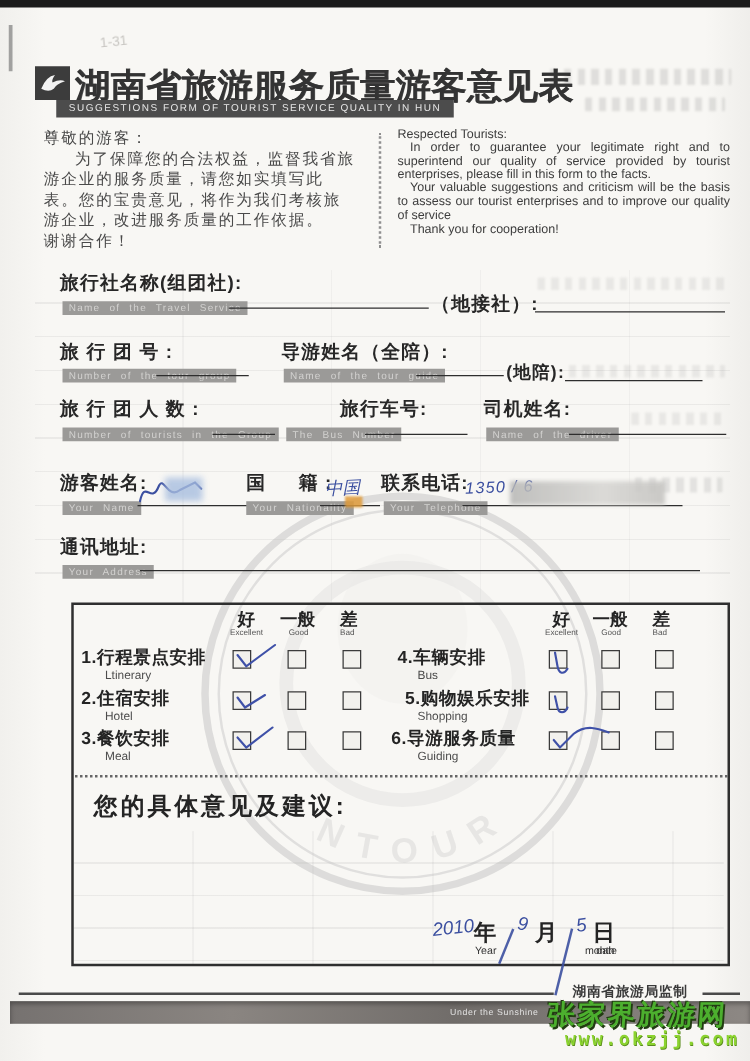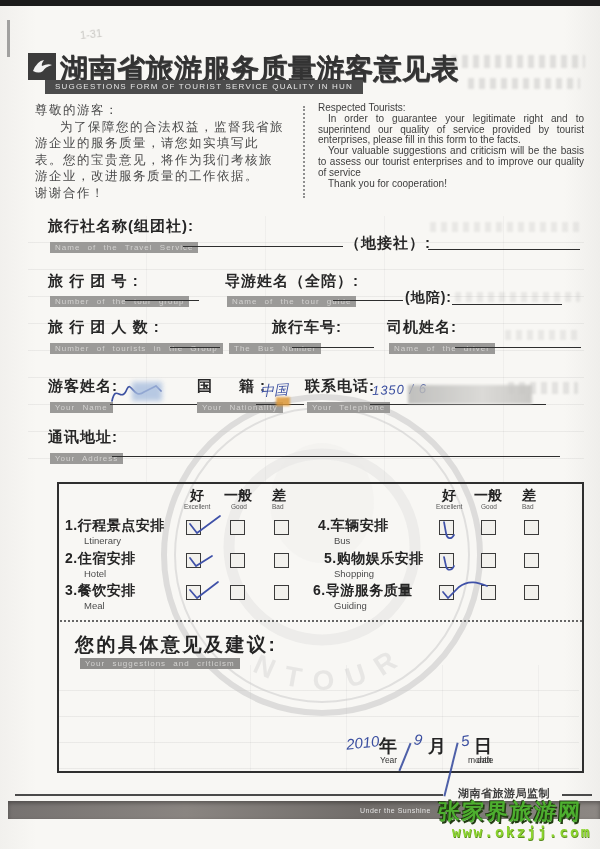--- a/index.html
+++ b/index.html
@@ -202,22 +202,20 @@
   <div class="abs item-en" style="left:334px;top:600px;">Guiding</div>
   <div class="cb" style="left:439px;top:585px;"></div>
   <div class="cb" style="left:481px;top:585px;"></div>
   <div class="cb" style="left:524px;top:585px;"></div>
   <svg class="tick" width="56" height="28" style="left:435px;top:577px;" viewBox="0 0 56 28">
       <path d="M8,15 L13,21 L24,10 C34,2 44,6 52,9"></path>
     </svg>
 
   <div class="abs" style="left:60px;top:620px;width:522px;border-top:2px dotted #666;"></div>
   <div class="abs" style="left:75px;top:632px;font-size:19px;font-weight:900;color:#242424;letter-spacing:2.5px;">您的具体意见及建议:</div>
-  <div class="abs" style="left:80px;top:652px;">
-    <span class="sub" style="background:#8f8e8c;">Your suggestions and criticism</span></div>
   <div class="abs" style="left:60px;top:665px;width:520px;height:65px;"></div>
 
   <div class="abs pen" style="left:346px;top:734px;font-size:15px;transform:rotate(-6deg);">2010</div>
   <div class="abs" style="left:379px;top:734px;font-size:18px;font-weight:900;color:#242424;">年</div>
   <div class="abs" style="left:380px;top:755px;font-size:8.5px;color:#333;">Year</div>
   <div class="abs pen" style="left:414px;top:731px;font-size:15px;transform:rotate(8deg);">9</div>
   <div class="abs" style="left:428px;top:734px;font-size:18px;font-weight:900;color:#242424;">月</div>
   <div class="abs" style="left:424px;top:755px;font-size:8.5px;color:#333;margin-left:44px;">month</div>
   <div class="abs pen" style="left:461px;top:732px;font-size:15px;transform:rotate(-8deg);">5</div>
   <div class="abs" style="left:474px;top:734px;font-size:18px;font-weight:900;color:#242424;">日</div>

